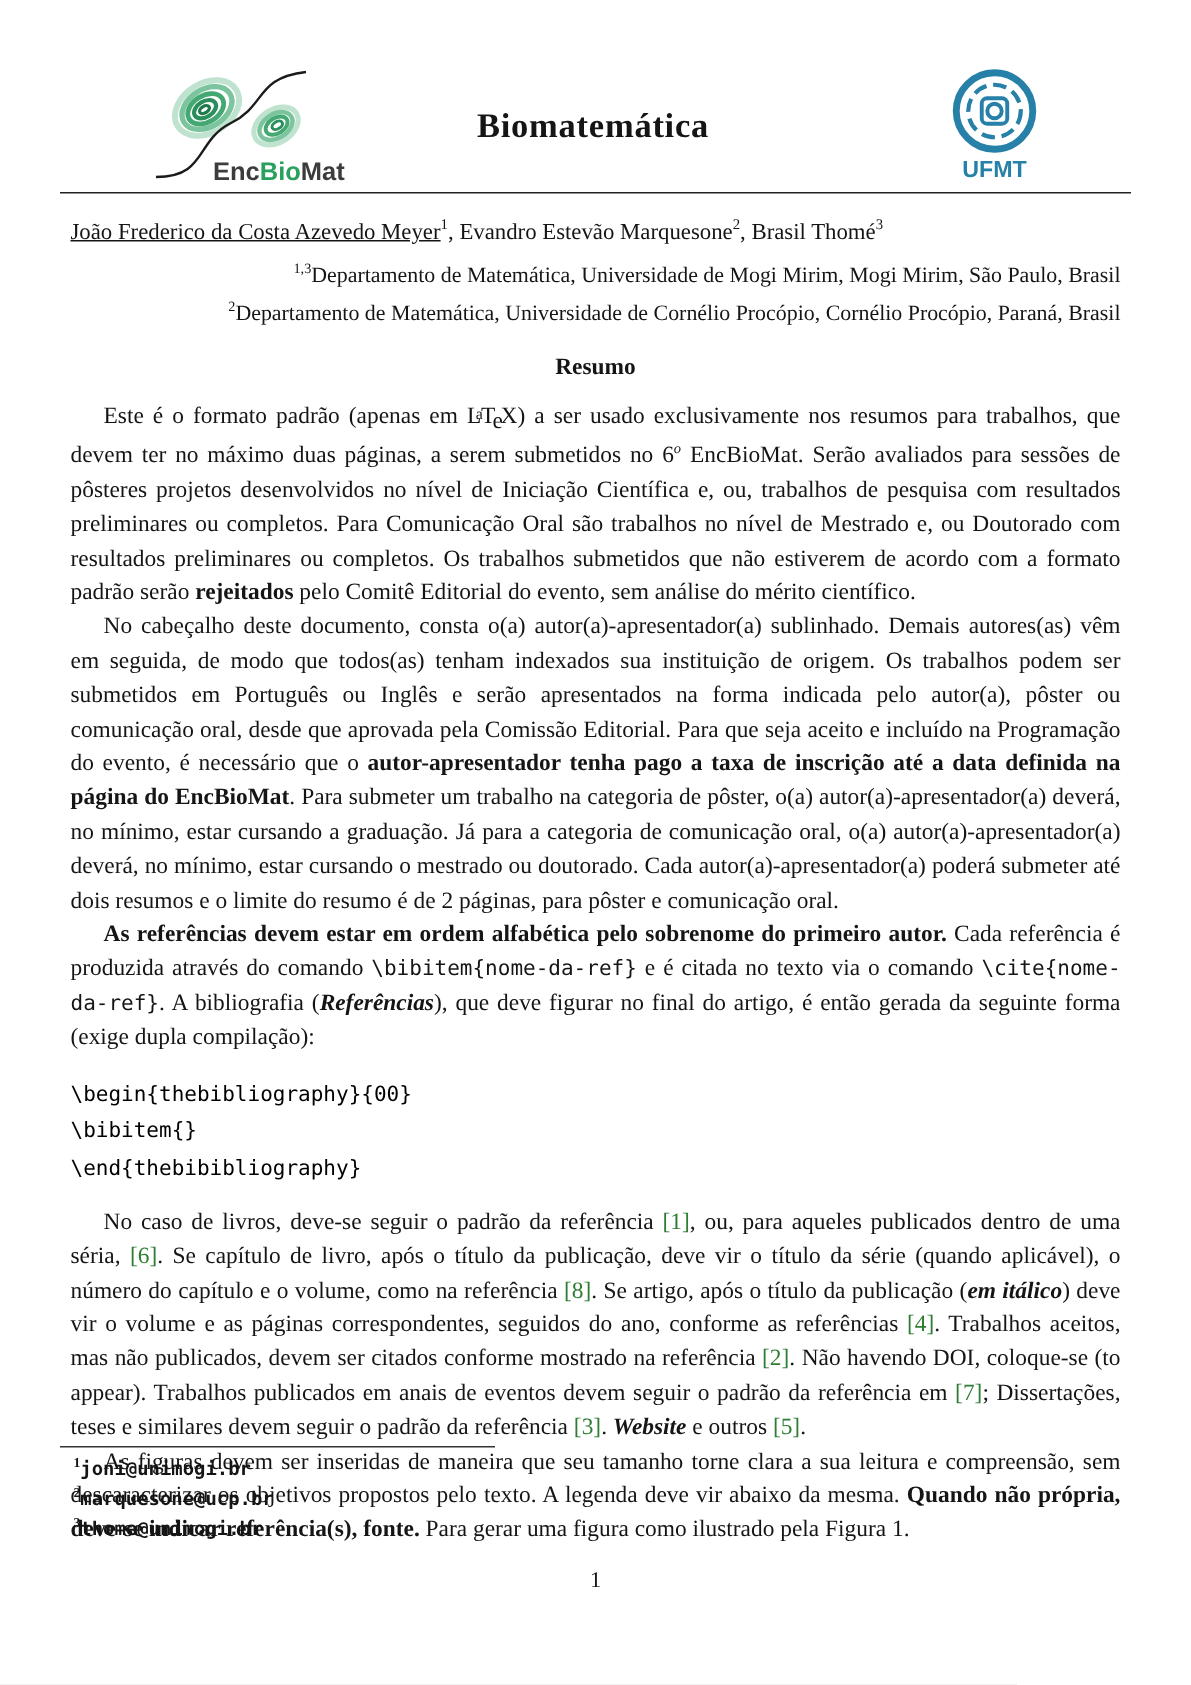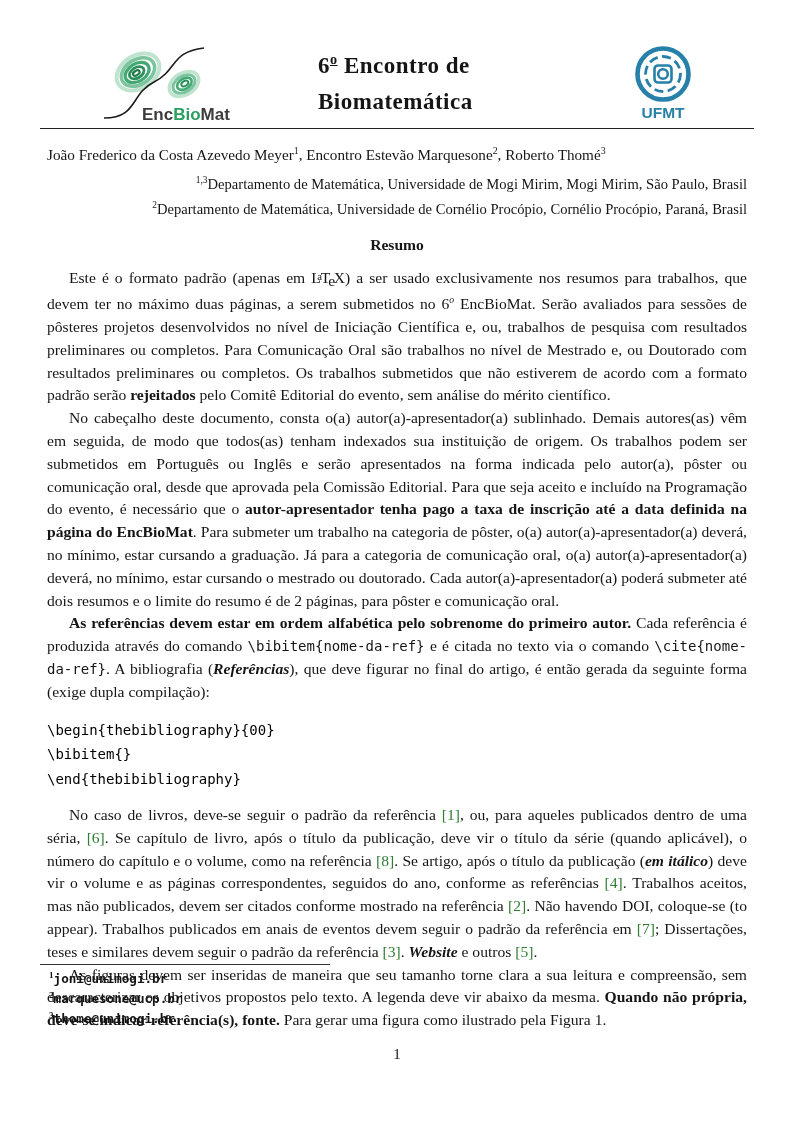--- a/index.html
+++ b/index.html
@@ -14,21 +14,21 @@
   .hdr{display:flex; align-items:center; height:80px;}
   .hdr-left{width:185px; display:flex; justify-content:flex-end;}
   .hdr-mid{flex:1; padding-left:86px;}
   .hdr-right{width:130px; display:flex; justify-content:flex-start;align-items:center;}
   .event-title{font-weight:bold; font-size:23px; line-height:36px; letter-spacing:0.5px;}
   .hdr-rule{border:none; border-top:1.6px solid #222; margin:4px -7px 0 -7px;}
 
   
   .doc-title{text-align:center; font-size:15.6px; margin-top:17px;}
   .authors{margin-top:17px; font-size:15.2px;}
-  .authors .uline{}
+  .authors .uline{text-decoration:underline;}
   sup{font-size:65%; line-height:0;}
   .affil{font-size:14.6px; line-height:25px;text-align:right;}
   .affils{margin-top:8px;}
   .resumo{font-size:15.6px; font-weight:bold; text-align:center; margin:14px 0 12px 0;}
 
   
   .par{margin:0; text-align:justify; text-indent:22px; font-size:15.6px; line-height:22.8px;}
   .run-n{}
   .run-b{font-weight:bold;}
   .run-i{font-style:italic;font-weight:bold;}
@@ -79,42 +79,41 @@
               <ellipse cx="85" cy="40" rx="3.8" ry="2.4" stroke="#2a8f5c" stroke-width="2"></ellipse>
             </g>
             <path d="M 4,74 C 38,74 30,50 54,38 C 78,26 70,8 104,4" fill="none" stroke="#1b1b1b" stroke-width="1.6"></path>
           </g>
           <text x="42" y="76" class="enclogo-text" font-size="17"><tspan fill="#3c3c3c">Enc</tspan><tspan fill="#2aa05e">Bio</tspan><tspan fill="#3c3c3c">Mat</tspan></text>
         </svg>
       </div>
 
       <div class="hdr-mid">
         <div class="event-title">
-          <div><span class="run-n">6</span><span class="run-supu">o</span><span class="run-n"> Encontro de</span></div>
           <div>Biomatemática</div>
         </div>
       </div>
 
       <div class="hdr-right">
         <svg width="92" height="80" viewBox="0 0 92 80" aria-hidden="true">
           <g fill="none" stroke="#2780a8">
             <circle cx="46" cy="30" r="25.5" stroke-width="4.6"></circle>
             <circle cx="46" cy="30" r="17.5" stroke-width="2.8" stroke-dasharray="9 4.5"></circle>
             <rect x="37.5" y="21.5" width="17" height="17" rx="3.5" stroke-width="2.6"></rect>
             <circle cx="46" cy="30" r="4.8" stroke-width="2.6"></circle>
           </g>
           <text x="46" y="74" text-anchor="middle" class="ufmt-text" font-size="15.5" fill="#2780a8">UFMT</text>
         </svg>
       </div>
     </div>
 
     <hr class="hdr-rule">
 
 
-    <div class="authors"><span><span class="uline">João Frederico da Costa Azevedo Meyer</span><sup>1</sup><span>, </span></span><span><span>Encontro Estevão Marquesone</span><sup>2</sup><span>, </span></span><span><span>Roberto Thomé</span><sup>3</sup><span></span></span></div>
+    <div class="authors"><span><span class="uline">João Frederico da Costa Azevedo Meyer</span><sup>1</sup><span>, </span></span><span><span>Evandro Estevão Marquesone</span><sup>2</sup><span>, </span></span><span><span>Brasil Thomé</span><sup>3</sup><span></span></span></div>
 
     <div class="affils">
       <div class="affil"><sup>1,3</sup><span>Departamento de Matemática, Universidade de Mogi Mirim, Mogi Mirim, São Paulo, Brasil</span></div>
       <div class="affil"><sup>2</sup><span>Departamento de Matemática, Universidade de Cornélio Procópio, Cornélio Procópio, Paraná, Brasil</span></div>
     </div>
 
     <div class="resumo">Resumo</div>
 
     <p class="par"><span class="run-n">Este é o formato padrão (apenas em </span><span class="run-latex"><span>L</span><span class="lx-a">a</span><span>T</span><span class="lx-e">e</span><span>X</span></span><span class="run-n">) a ser usado exclusivamente nos resumos para trabalhos, que devem ter no máximo duas páginas, a serem submetidos no 6</span><span class="run-supi">o</span><span class="run-n"> EncBioMat. Serão avaliados para sessões de pôsteres projetos desenvolvidos no nível de Iniciação Científica e, ou, trabalhos de pesquisa com resultados preliminares ou completos. Para Comunicação Oral são trabalhos no nível de Mestrado e, ou Doutorado com resultados preliminares ou completos. Os trabalhos submetidos que não estiverem de acordo com a formato padrão serão </span><span class="run-b">rejeitados</span><span class="run-n"> pelo Comitê Editorial do evento, sem análise do mérito científico.</span></p>
     <p class="par"><span class="run-n">No cabeçalho deste documento, consta o(a) autor(a)-apresentador(a) sublinhado. Demais autores(as) vêm em seguida, de modo que todos(as) tenham indexados sua instituição de origem. Os trabalhos podem ser submetidos em Português ou Inglês e serão apresentados na forma indicada pelo autor(a), pôster ou comunicação oral, desde que aprovada pela Comissão Editorial. Para que seja aceito e incluído na Programação do evento, é necessário que o </span><span class="run-b">autor-apresentador tenha pago a taxa de inscrição até a data definida na página do EncBioMat</span><span class="run-n">. Para submeter um trabalho na categoria de pôster, o(a) autor(a)-apresentador(a) deverá, no mínimo, estar cursando a graduação. Já para a categoria de comunicação oral, o(a) autor(a)-apresentador(a) deverá, no mínimo, estar cursando o mestrado ou doutorado. Cada autor(a)-apresentador(a) poderá submeter até dois resumos e o limite do resumo é de 2 páginas, para pôster e comunicação oral.</span></p>

